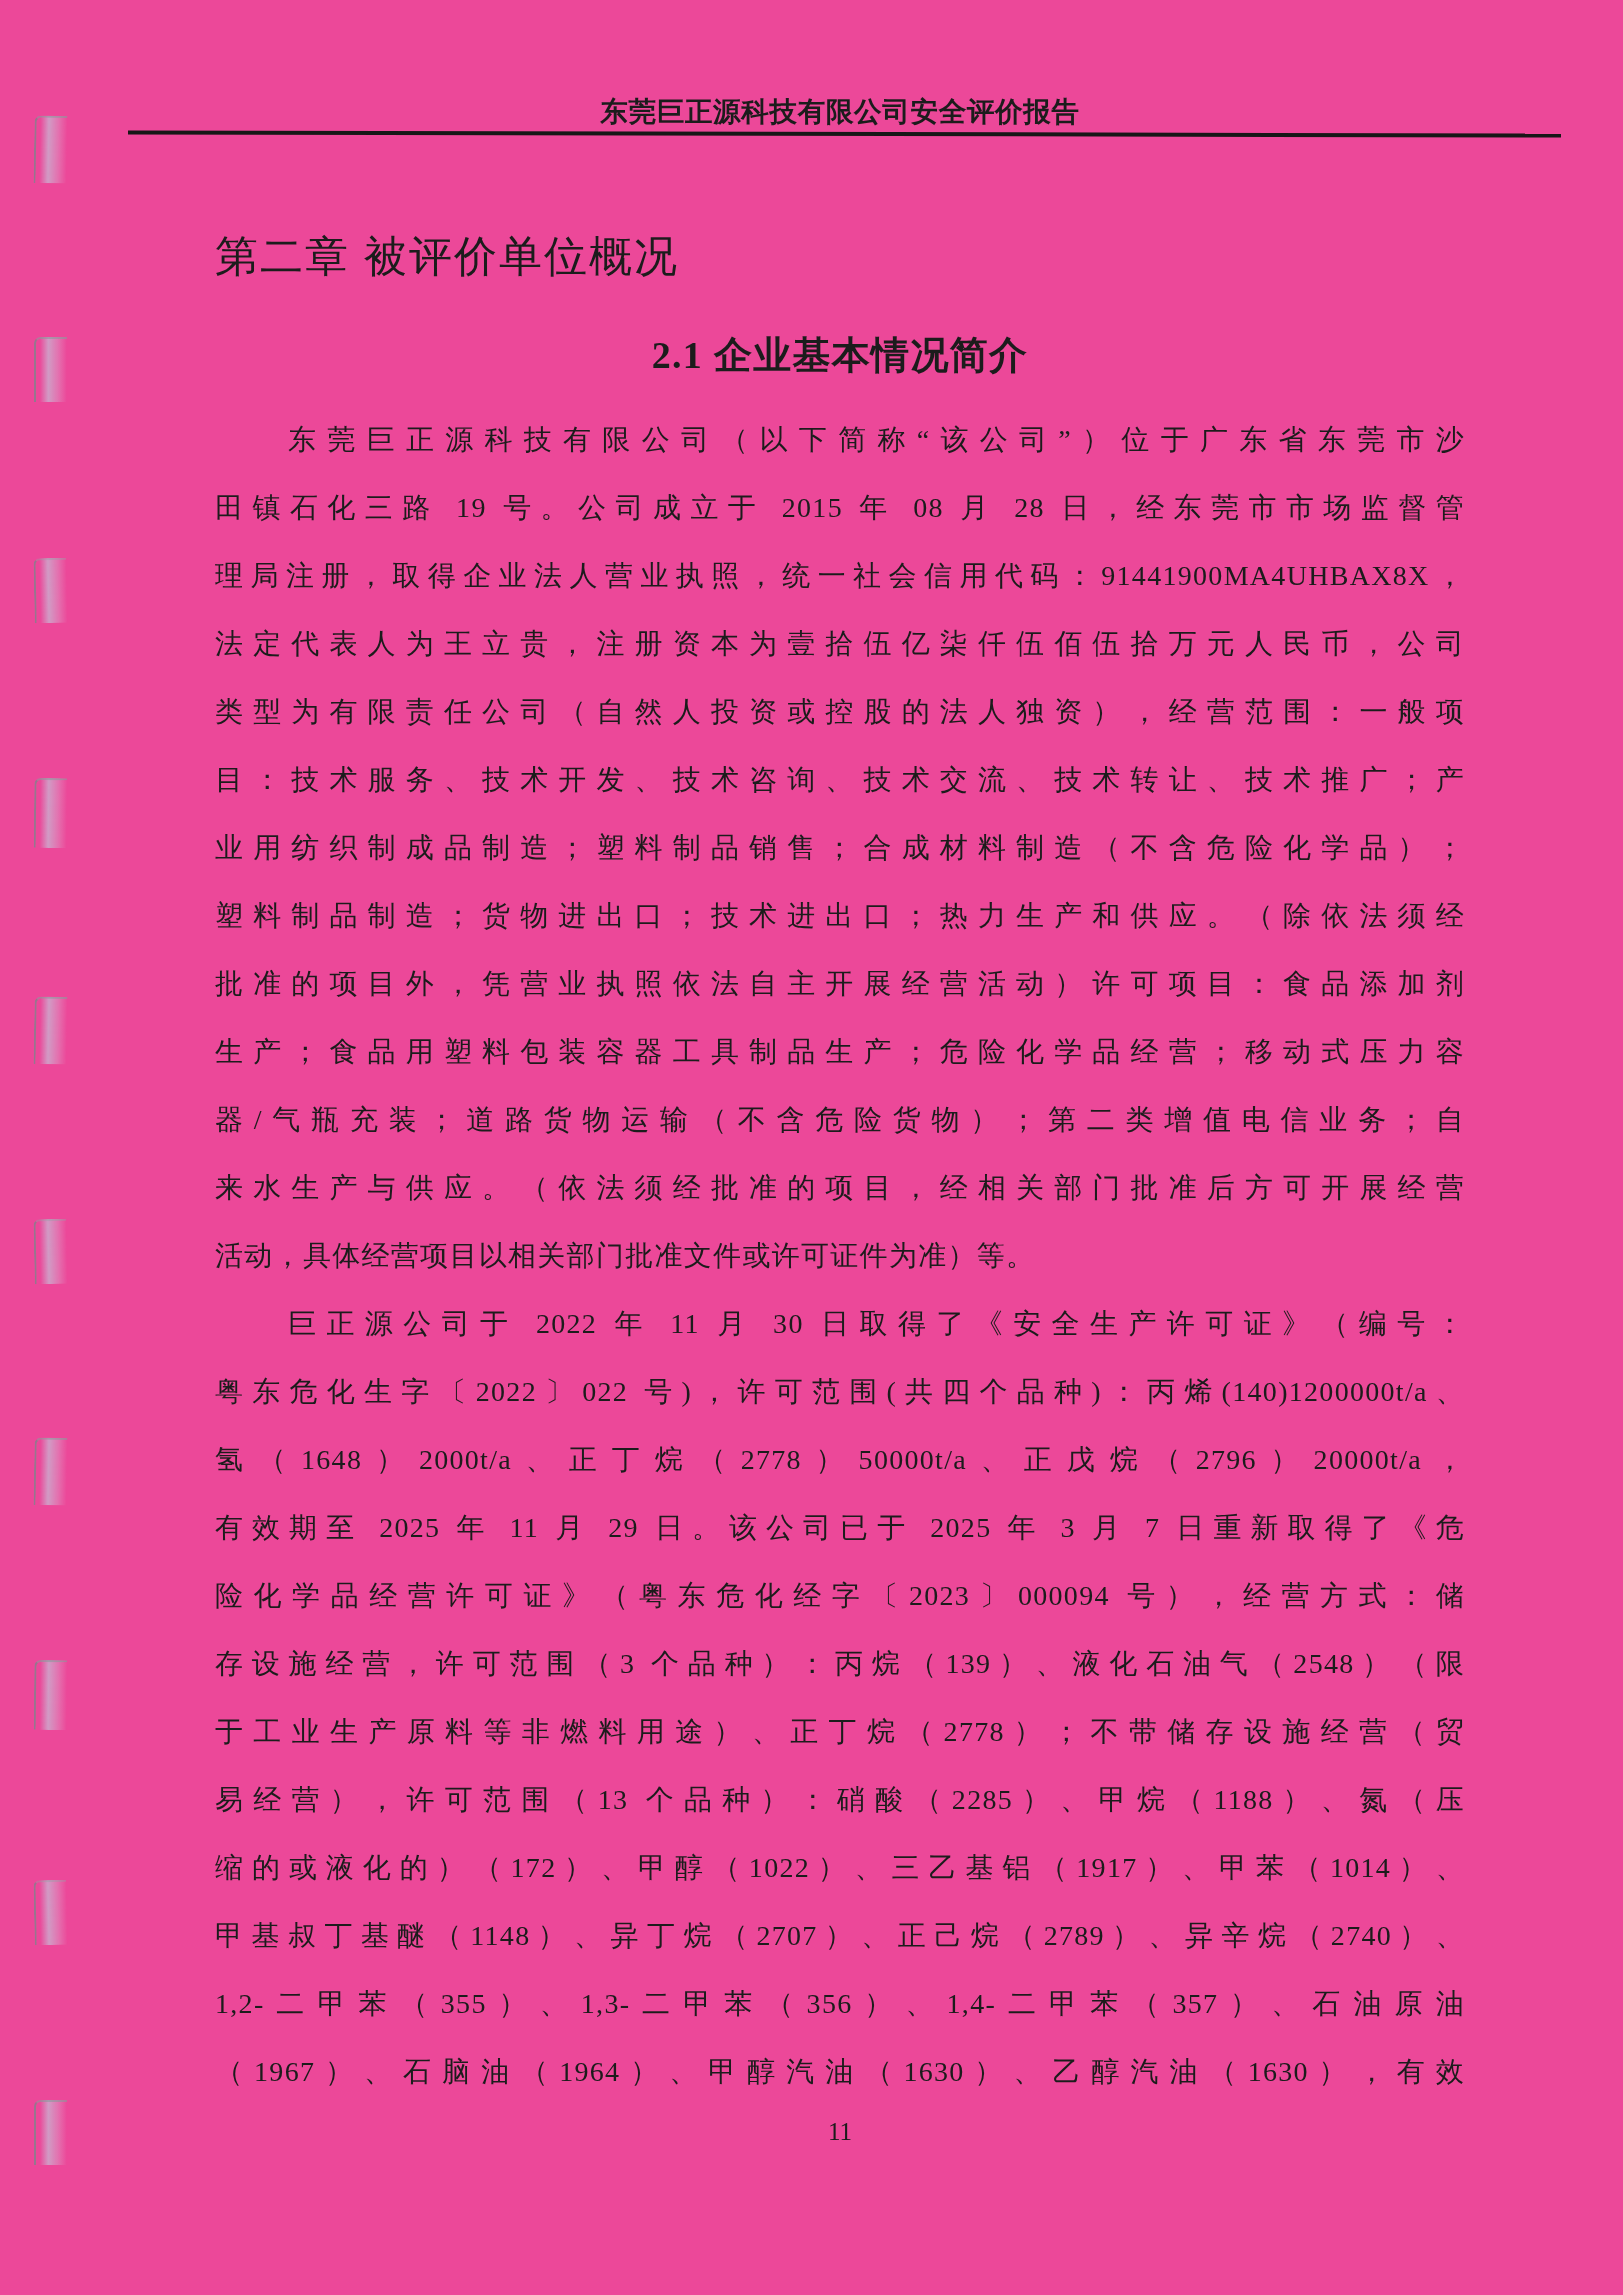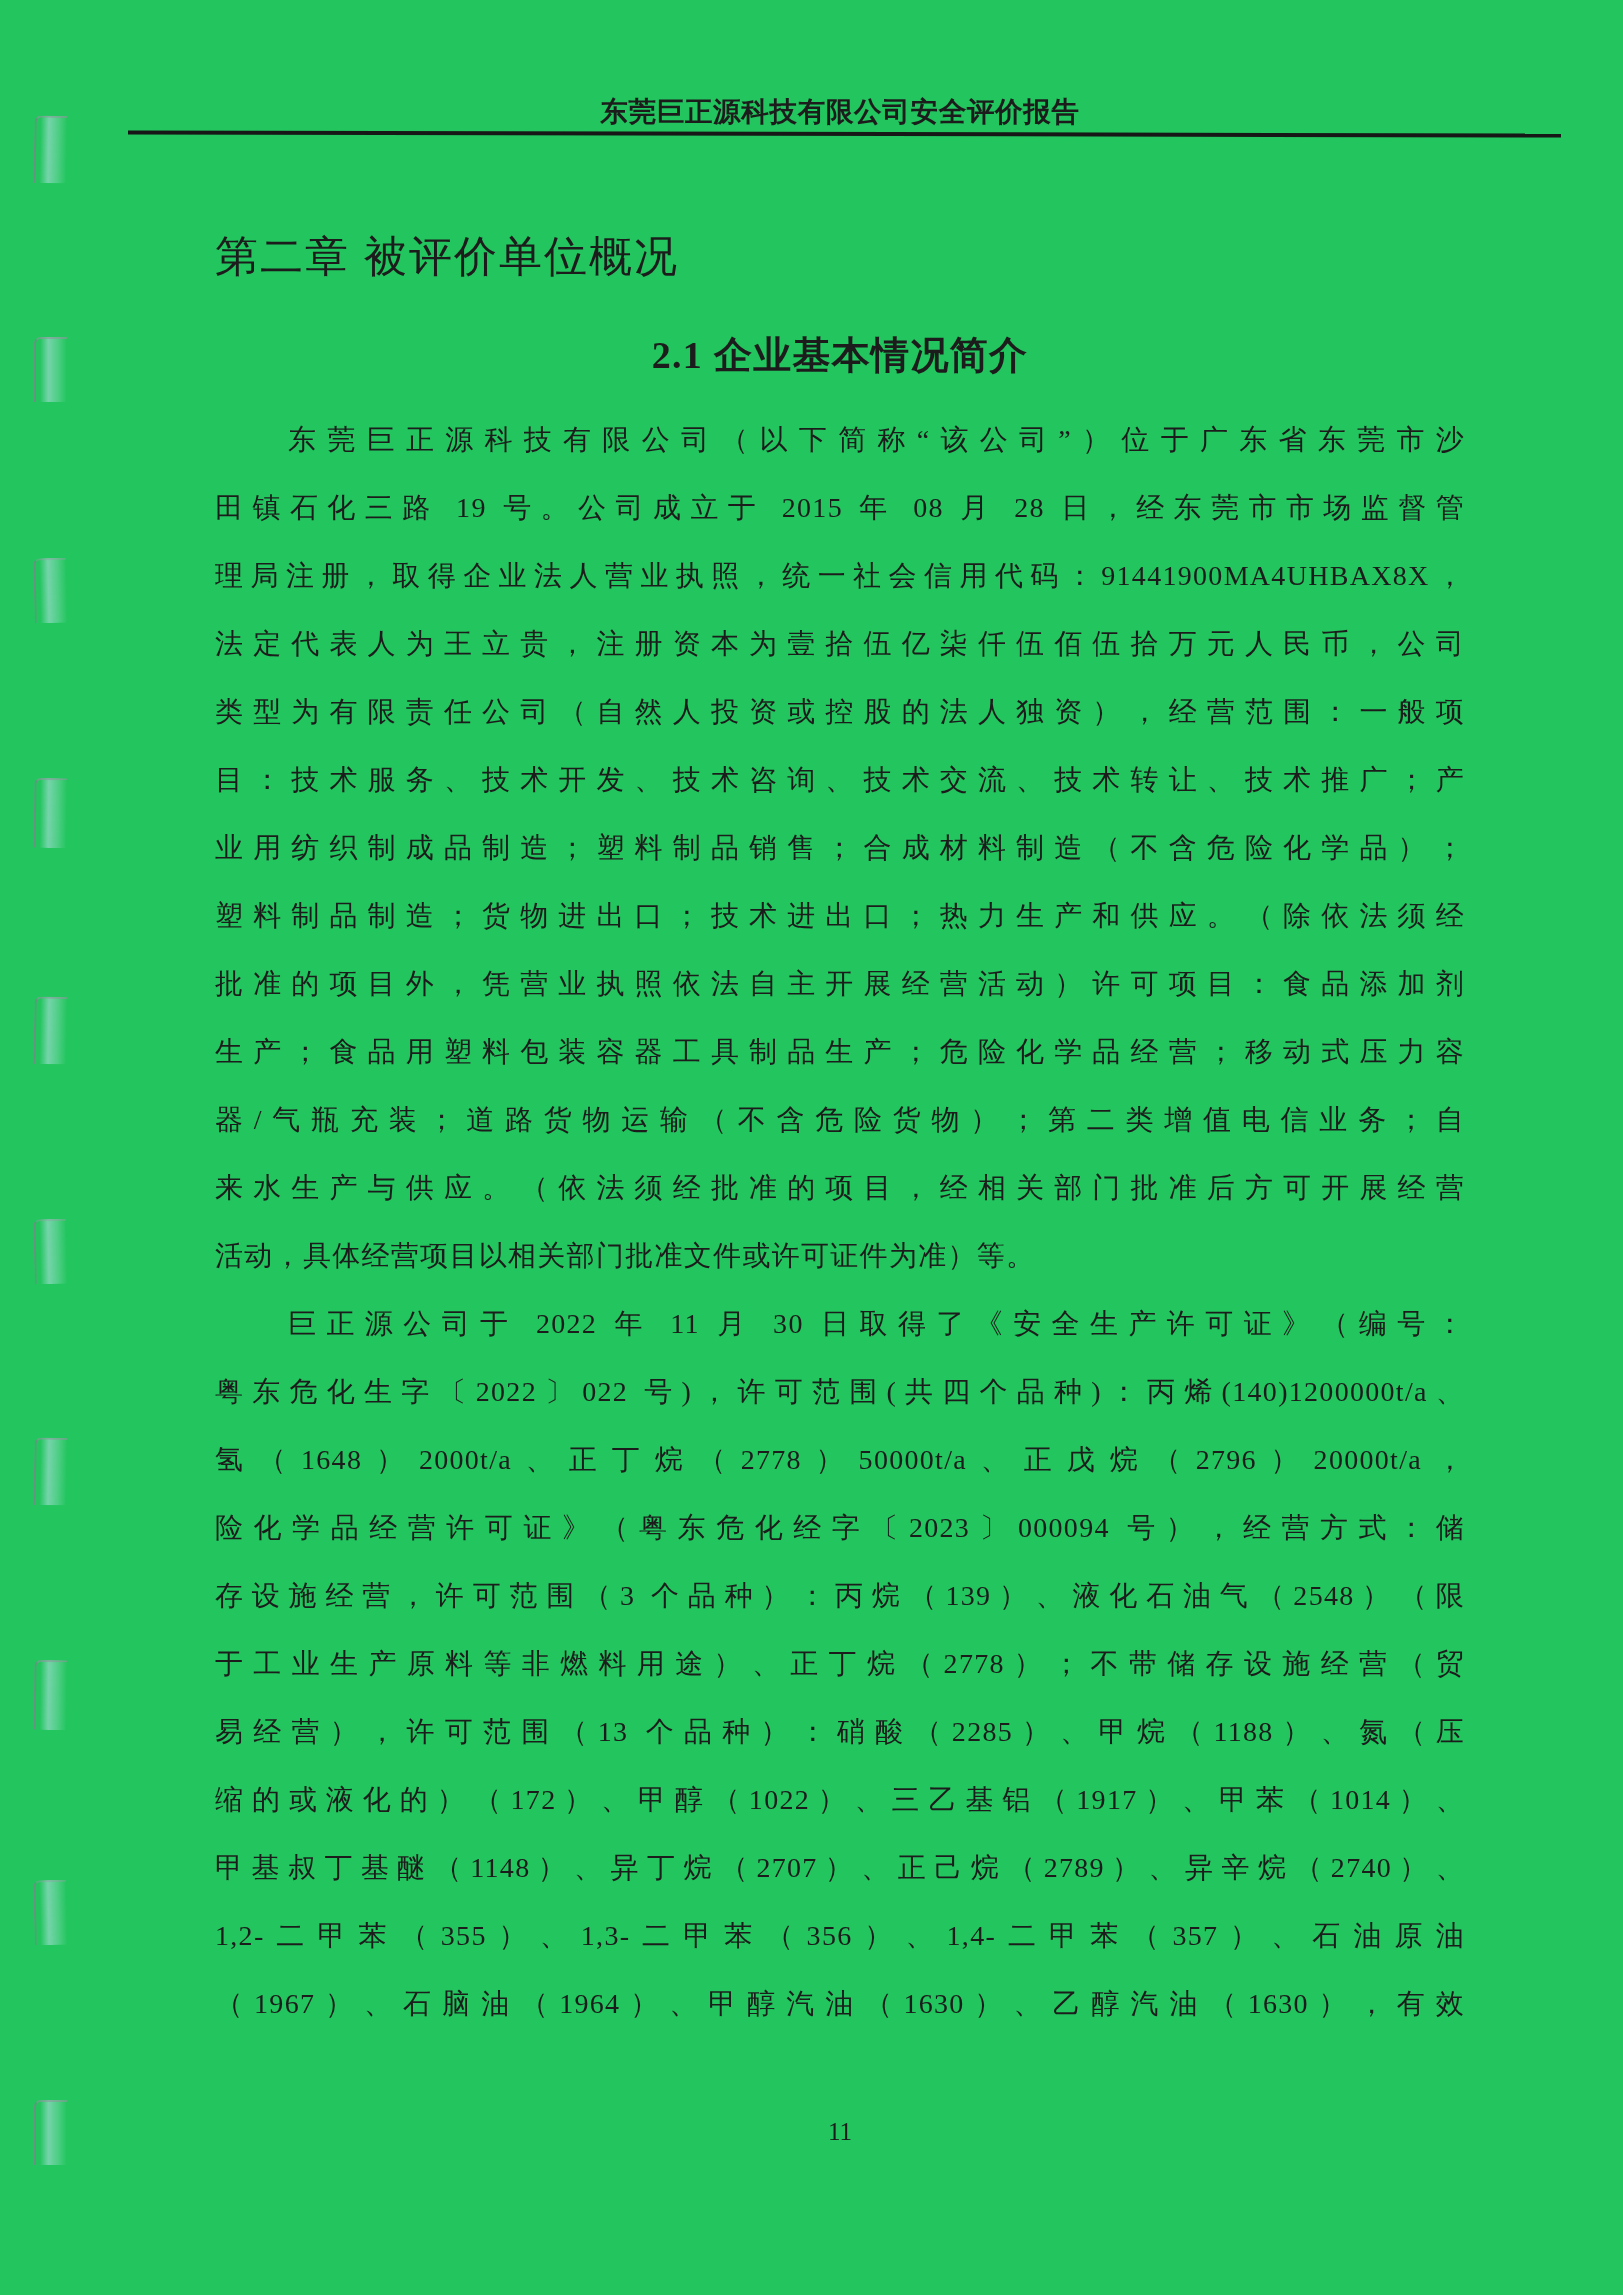--- a/index.html
+++ b/index.html
@@ -4,21 +4,21 @@
 <style>
   html, body {
     margin: 0;
     padding: 0;
     background: #ffffff;
   }
   .page {
     position: relative;
     width: 1623px;
     height: 2295px;
-    background: #22c55e;
+    background: #ec4899;
     overflow: hidden;
     font-family: "Liberation Serif", "DejaVu Serif", serif;
     color: #1c1c1c;
   }
 
   
   .header-title {
     position: absolute;
     top: 94px;
     left: 215px;
@@ -151,20 +151,21 @@
       <div class="body-line">业用纺织制成品制造；塑料制品销售；合成材料制造（不含危险化学品）；</div>
       <div class="body-line">塑料制品制造；货物进出口；技术进出口；热力生产和供应。（除依法须经</div>
       <div class="body-line">批准的项目外，凭营业执照依法自主开展经营活动）许可项目：食品添加剂</div>
       <div class="body-line">生产；食品用塑料包装容器工具制品生产；危险化学品经营；移动式压力容</div>
       <div class="body-line">器/气瓶充装；道路货物运输（不含危险货物）；第二类增值电信业务；自</div>
       <div class="body-line">来水生产与供应。（依法须经批准的项目，经相关部门批准后方可开展经营</div>
       <div class="body-line para-end">活动，具体经营项目以相关部门批准文件或许可证件为准）等。</div>
       <div class="body-line indent">巨正源公司于 2022 年 11 月 30 日取得了《安全生产许可证》（编号：</div>
       <div class="body-line">粤东危化生字〔2022〕022 号)，许可范围(共四个品种)：丙烯(140)1200000t/a、</div>
       <div class="body-line">氢（1648）2000t/a、正丁烷（2778）50000t/a、正戊烷（2796）20000t/a，</div>
+      <div class="body-line">有效期至 2025 年 11 月 29 日。该公司已于 2025 年 3 月 7 日重新取得了《危</div>
       <div class="body-line">险化学品经营许可证》（粤东危化经字〔2023〕000094 号），经营方式：储</div>
       <div class="body-line">存设施经营，许可范围（3 个品种）：丙烷（139）、液化石油气（2548）（限</div>
       <div class="body-line">于工业生产原料等非燃料用途）、正丁烷（2778）；不带储存设施经营（贸</div>
       <div class="body-line">易经营），许可范围（13 个品种）：硝酸（2285）、甲烷（1188）、氮（压</div>
       <div class="body-line">缩的或液化的）（172）、甲醇（1022）、三乙基铝（1917）、甲苯（1014）、</div>
       <div class="body-line">甲基叔丁基醚（1148）、异丁烷（2707）、正己烷（2789）、异辛烷（2740）、</div>
       <div class="body-line">1,2-二甲苯（355）、1,3-二甲苯（356）、1,4-二甲苯（357）、石油原油</div>
       <div class="body-line">（1967）、石脑油（1964）、甲醇汽油（1630）、乙醇汽油（1630），有效</div>
     </div>
 

